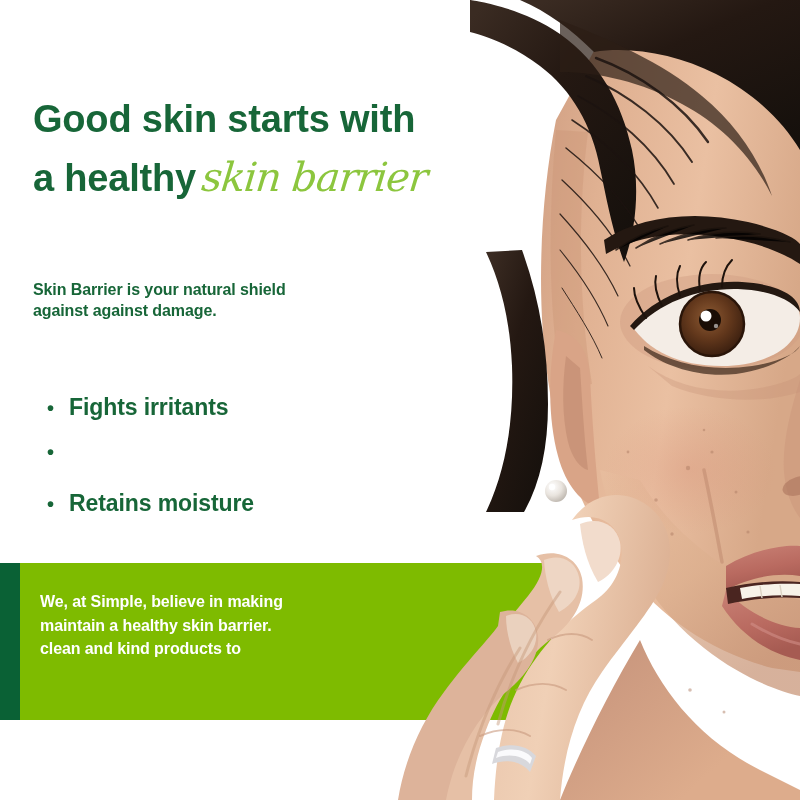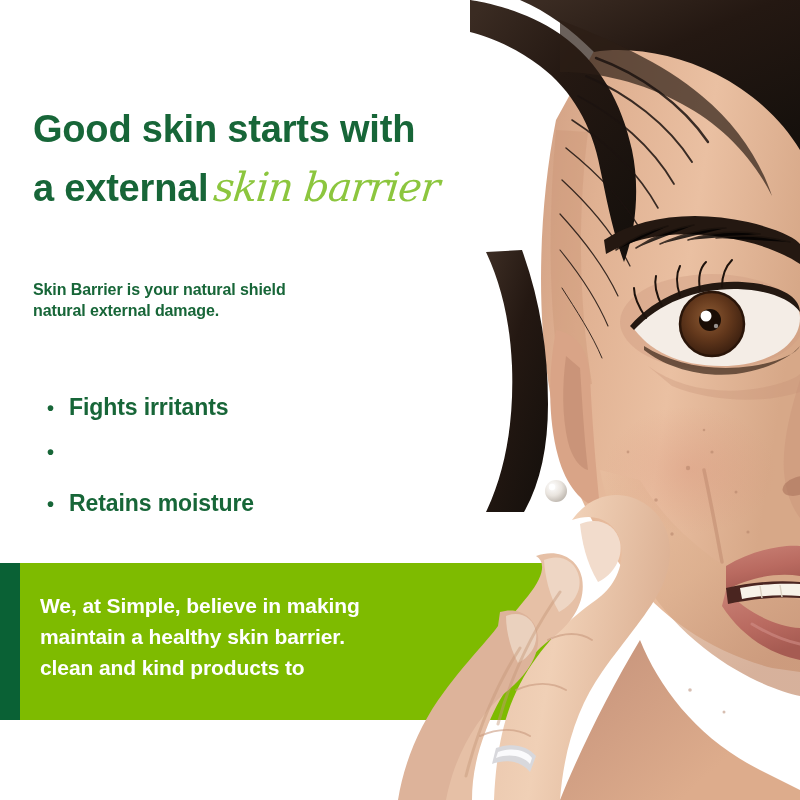--- a/index.html
+++ b/index.html
@@ -33,21 +33,21 @@
     position: absolute;
     left: 0; top: 0;
     width: 520px;
     height: 800px;
     z-index: 5;
   }
 
   .headline {
     position: absolute;
     left: 33px;
-    top: 102px;
+    top: 92px;
     width: 470px;
     color: #176638;
     font-size: 38px;
     font-weight: 600;
     line-height: 1.47;
     letter-spacing: -0.2px;
   }
   .headline .line { white-space: nowrap; display: block; }
   .script {
     font-family: "DejaVu Serif", serif;
@@ -115,21 +115,21 @@
     width: 20px;
     height: 157px;
     background: #0A6135;
   }
   .banner-text {
     position: absolute;
     left: 40px;
     top: 27px;
     width: 470px;
     color: #ffffff;
-    font-size: 21px;
+    font-size: 16px;
     font-weight: 700;
     line-height: 1.48;
     letter-spacing: -0.1px;
   }
   .banner-text .line { display: block; white-space: nowrap; }
 
   
   .hand-overlay {
     position: absolute;
     inset: 0;
@@ -318,27 +318,27 @@
 
       </g>
     </svg>
   </div>
 
   <div class="content">
 
     <div class="headline">
       <span class="line">Good skin starts with</span>
       <span class="line">
-        <span>a external</span><span class="script">skin barrier</span>
+        <span>a healthy</span><span class="script">skin barrier</span>
       </span>
     </div>
 
     <div class="subhead">
       <span class="line">Skin Barrier is your natural shield</span>
-      <span class="line">natural external damage.</span>
+      <span class="line">against against damage.</span>
     </div>
 
     <ul class="benefits">
       <li class="benefit">
         <span class="dot">•</span>
         <span>Fights irritants</span>
       </li>
       <li class="benefit">
         <span class="dot">•</span>
       </li>

